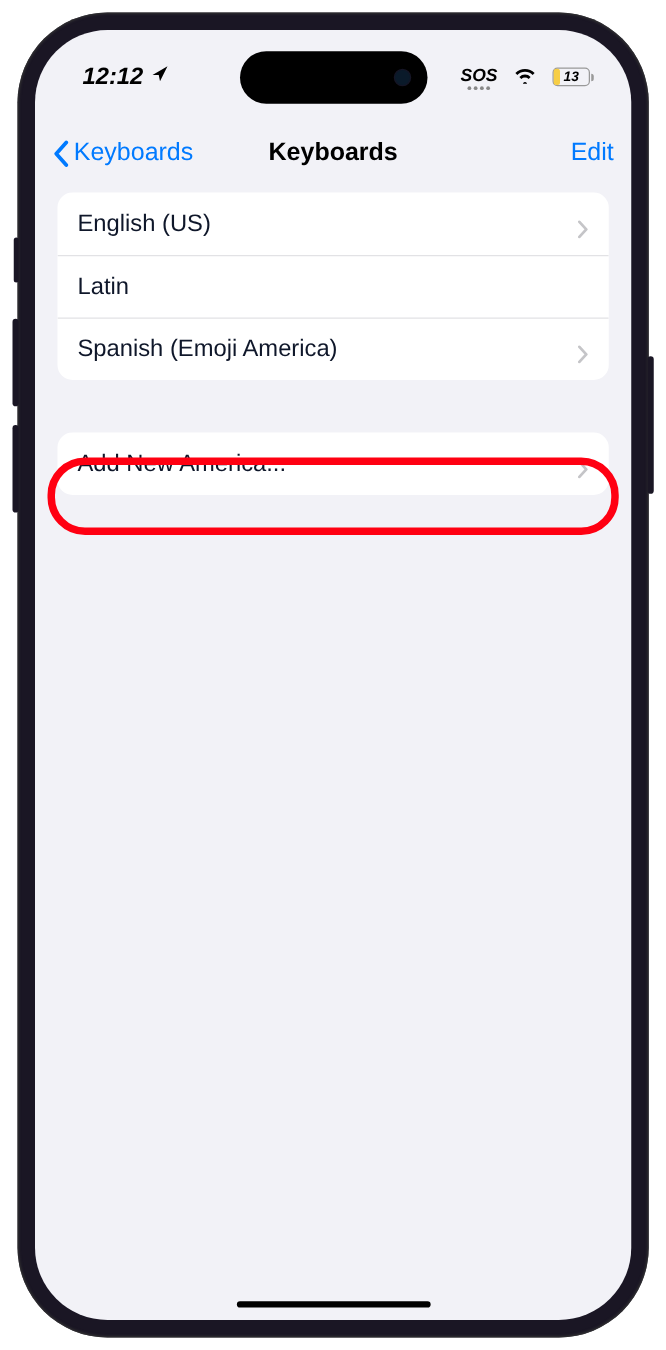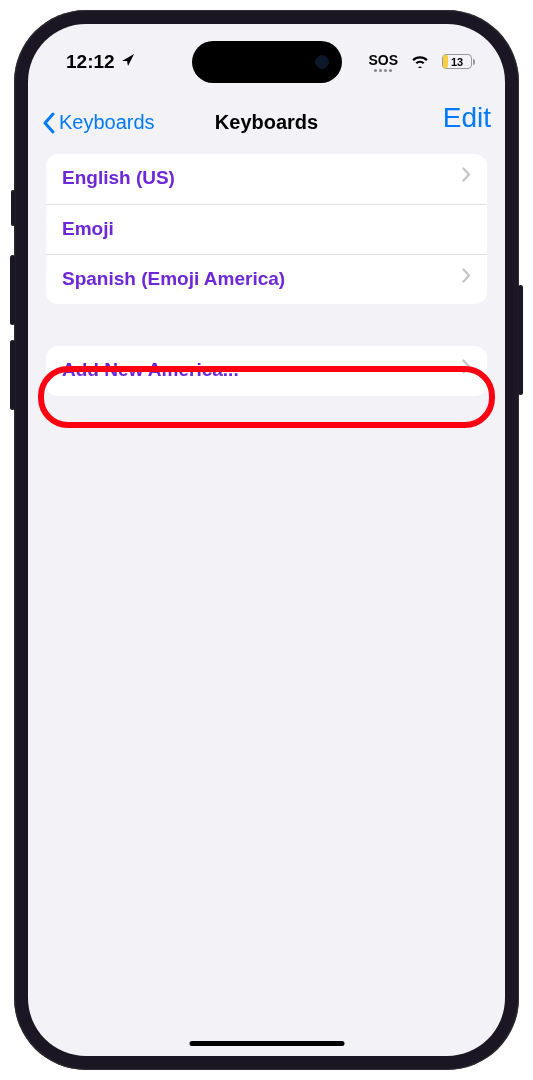--- a/index.html
+++ b/index.html
@@ -67,20 +67,21 @@
       border: 1px solid #151525;
     }
     .status-bar {
       height: 60px;
       display: flex;
       align-items: center;
       justify-content: space-between;
       padding: 15px 30px 0 38px;
       font-weight: 600;
       font-size: 19px;
+      font-style: italic;
     }
     .status-left {
       display: flex;
       align-items: center;
       gap: 5px;
     }
     .status-right {
       display: flex;
       align-items: center;
       gap: 12px;
@@ -165,43 +166,42 @@
     .nav-title {
       position: absolute;
       left: 50%;
       transform: translateX(-50%);
       font-weight: 600;
       font-size: 20px;
       color: #000;
     }
     .nav-edit {
       color: #007aff;
-      font-size: 28px;
+      font-size: 20px;
     }
     .chevron-left {
       width: 14px;
       height: 22px;
     }
     .content {
       padding: 20px 18px 0;
     }
     .list-group {
       background: #fff;
       border-radius: 12px;
       overflow: hidden;
     }
     .list-item {
       display: flex;
-      align-items: flex-start;
+      align-items: flex-end;
       justify-content: space-between;
       padding: 13px 16px;
       font-size: 19px;
-      color: #6d28d9;
+      color: #0f172a;
       min-height: 50px;
-      font-weight: bold;
     }
     .list-item + .list-item {
       border-top: 0.5px solid #e2e2e5;
     }
     .chevron-right {
       width: 9px;
       height: 15px;
     }
     .list-group.second {
       margin-top: 42px;
@@ -290,21 +290,21 @@
 
     <div class="content">
       <div class="list-group">
         <div class="list-item">
           <span>English (US)</span>
           <svg class="chevron-right" viewBox="0 0 9 15">
             <polyline points="1.5,1.5 7,7.5 1.5,13.5" fill="none" stroke="#c5c5c8" stroke-width="2.2" stroke-linecap="round" stroke-linejoin="round"></polyline>
           </svg>
         </div>
         <div class="list-item">
-          <span>Emoji</span>
+          <span>Latin</span>
         </div>
         <div class="list-item">
           <span>Spanish (Emoji America)</span>
           <svg class="chevron-right" viewBox="0 0 9 15">
             <polyline points="1.5,1.5 7,7.5 1.5,13.5" fill="none" stroke="#c5c5c8" stroke-width="2.2" stroke-linecap="round" stroke-linejoin="round"></polyline>
           </svg>
         </div>
       </div>
 
       <div class="list-group second">

